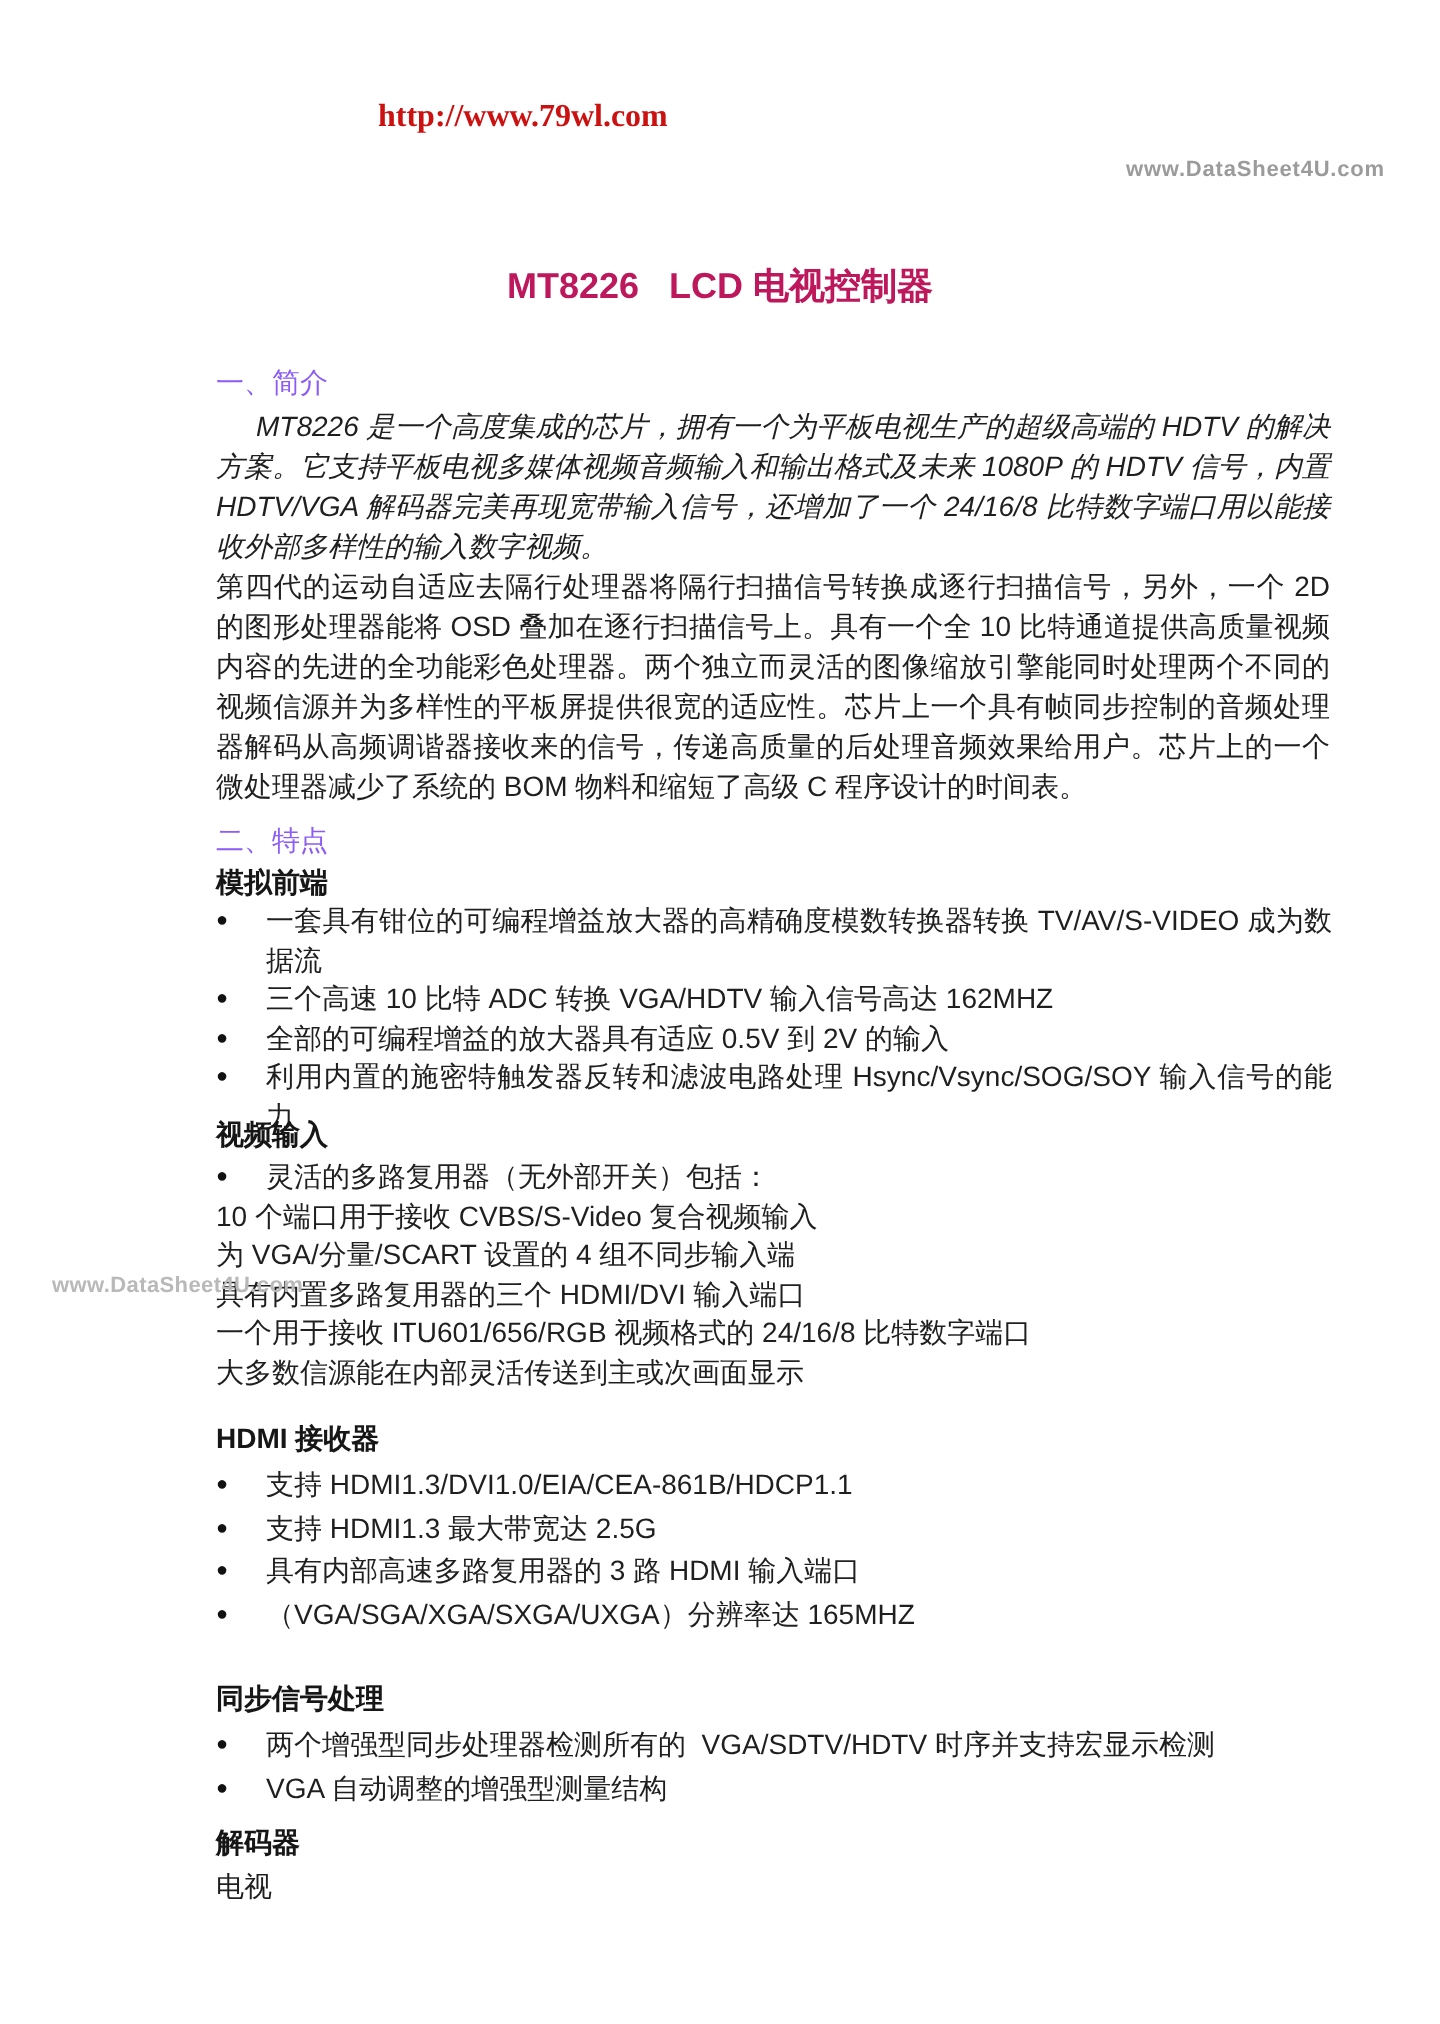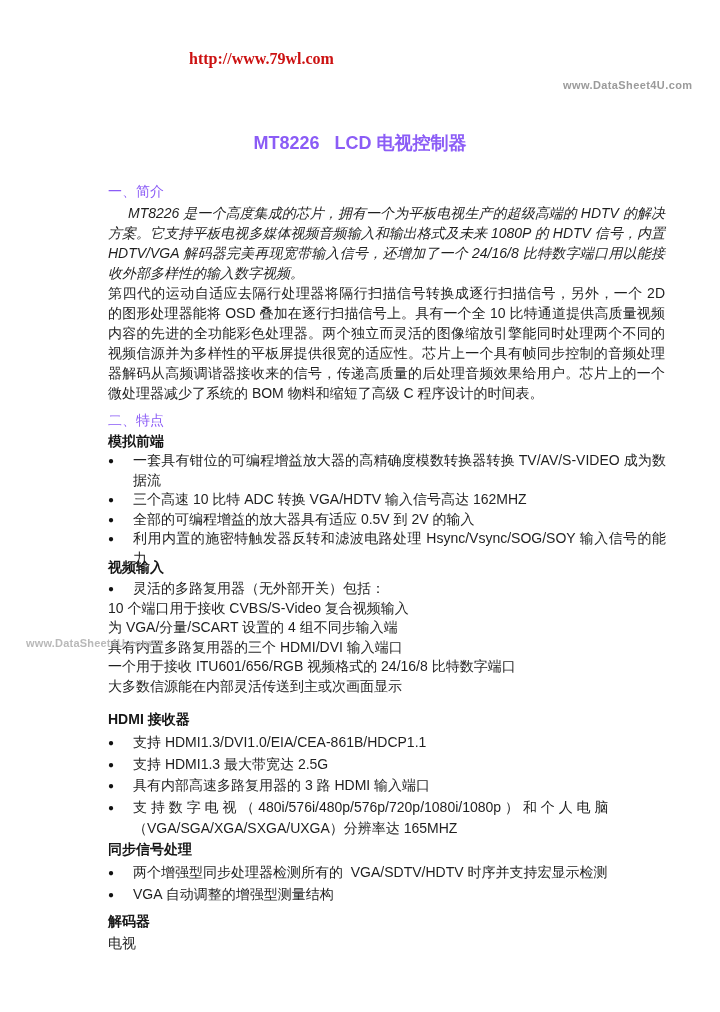--- a/index.html
+++ b/index.html
@@ -35,21 +35,21 @@
   .wm-left {
     left: 26px; top: 597px;
     font-size: 11px; font-weight: bold;
     color: #b9b9b9; letter-spacing: 0.2px;
     z-index: 3;
   }
   .doc-title {
     left: 0; top: 91px; width: 720px;
     text-align: center;
     font-size: 18px; font-weight: bold;
-    color: #8b5cf6;
+    color: #be185d;
     white-space: pre;
   }
   .sec-head {
     font-size: 14px; color: #8b5cf6;
     white-space: pre;
   }
   .sub-head {
     font-size: 14px; font-weight: bold; color: #161616;
     white-space: pre;
   }
@@ -138,21 +138,20 @@
       <span class="marker">●</span>
       <span class="btext">支持 HDMI1.3 最大带宽达 2.5G</span>
     </div>
     <div class="bullet-row">
       <span class="marker">●</span>
       <span class="btext">具有内部高速多路复用器的 3 路 HDMI 输入端口</span>
     </div>
     <div class="bullet-row">
       <span class="marker">●</span>
       <span class="btext">
-        <span class="keep-spaces" style="display:block;">支 持 数 字 电 视 （ 480i/576i/480p/576p/720p/1080i/1080p ） 和 个 人 电 脑</span>
         <span class="keep-spaces" style="display:block;">（VGA/SGA/XGA/SXGA/UXGA）分辨率达 165MHZ</span>
       </span>
     </div>
   </div>
 
   <div class="abs sub-head" style="left:108px; top:801px;text-align:center;">同步信号处理</div>
 
   <div class="abs blist" style="left:108px; top:822px; width:558px; line-height:21.5px;">
     <div class="bullet-row">
       <span class="marker">●</span>

